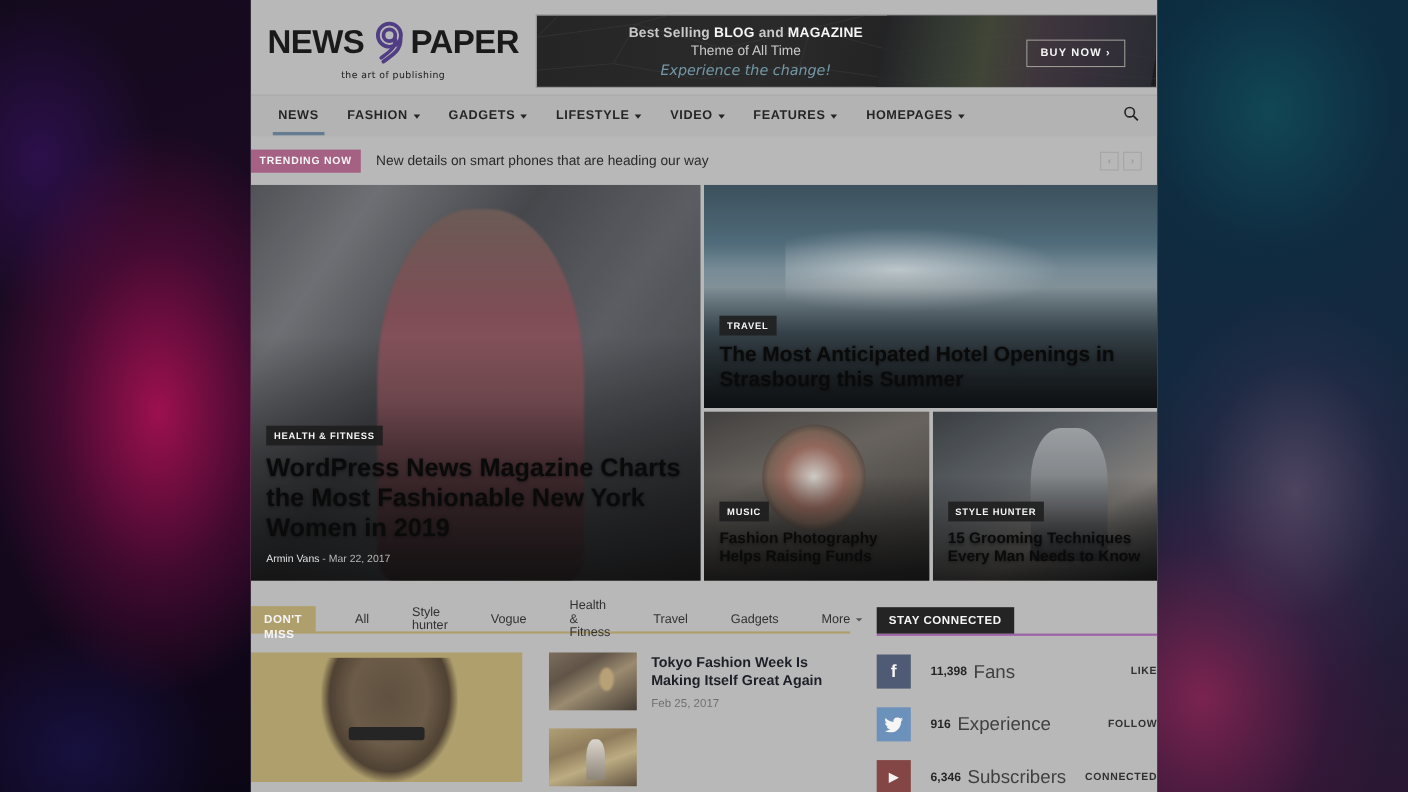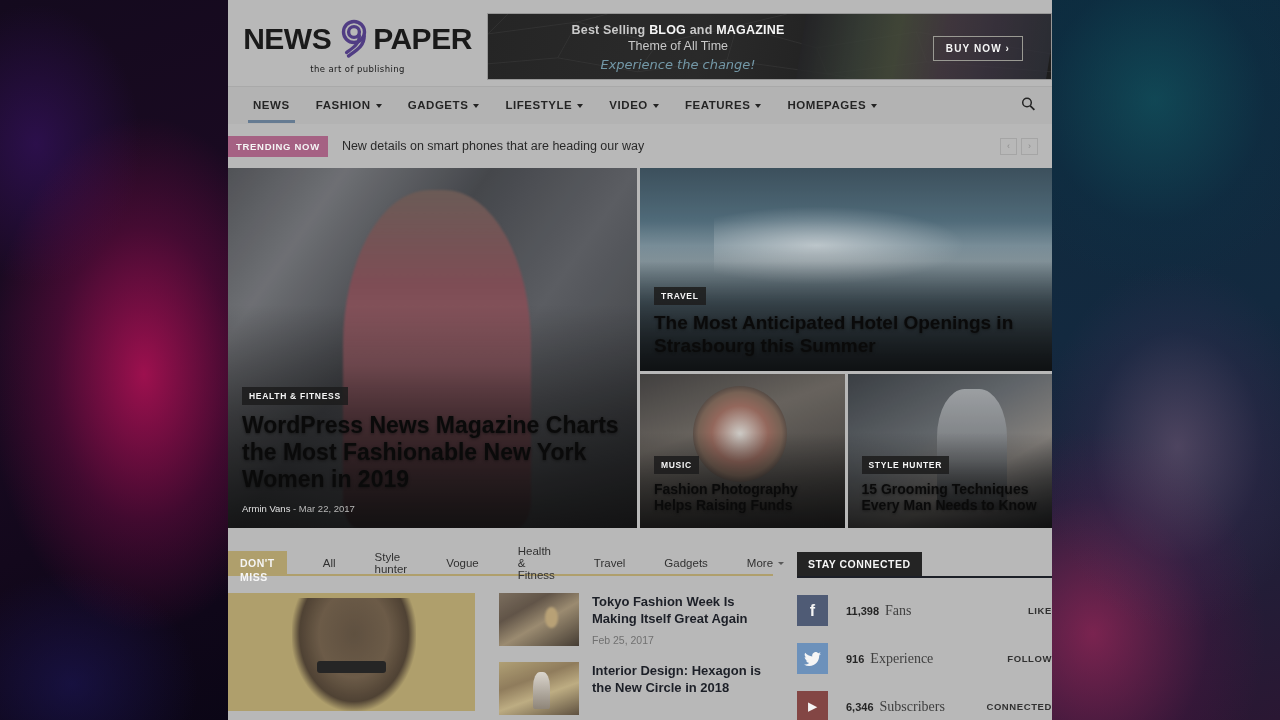--- a/index.html
+++ b/index.html
@@ -169,29 +169,29 @@
   .ph-tokyo::after { content:""; position:absolute; left:58%; top:26%; width:16%; height:40%;
     background: #d9a23a; border-radius: 50%; filter: blur(1px); }
   .ph-interior { position: absolute; inset: 0;
     background: linear-gradient(160deg, #c9a23a 0%, #a8792c 35%, #d8b04a 60%, #6b4a22 100%); }
   .ph-interior::after { content:""; position:absolute; left:42%; top:18%; width:22%; height:70%;
     background: linear-gradient(180deg, #e8dcc8 0%, #9a8466 100%); border-radius: 40% 40% 8% 8%; }
   .li-title { font-size: 13px; font-weight: 700; color: #0f172a; line-height: 1.32; }
   .li-date { font-size: 10.5px; color: #6f6f6f; margin-top: 7px; }
 
   
-  .sc-head { display: flex; align-items: stretch; border-bottom: 2px solid #0f172a; }
+  .sc-head { display: flex; align-items: stretch; border-bottom: 2px solid #d946ef; }
   .sc-badge { background: #1c1c1c; color: #fff; font-size: 10.5px; font-weight: 700;
     letter-spacing: .5px; padding: 6px 11px; }
   .sc-rule { flex: 1; }
   .sc-row { display: flex; align-items: center; margin-top: 17px; }
   .sc-icon { width: 31px; height: 31px; display: flex; align-items: center; justify-content: center;
     color: #fff; font-weight: 700; font-size: 16px; }
   .sc-count { font-size: 11px; font-weight: 700; color: #1c1c1c; margin-left: 18px; }
-  .sc-label { font-size: 14px; color: #3a3a3a; margin-left: 6px; font-family: Liberation Serif, serif; }
+  .sc-label { font-size: 17px; color: #3a3a3a; margin-left: 6px; }
   .sc-action { margin-left: auto; font-size: 9.5px; font-weight: 700; letter-spacing: .6px; color: #2a2a2a; }
 </style>
 </head>
 <body>
 
 <div id="backdrop">
   <div class="bd-left"></div>
   <div class="bd-right"></div>
 </div>
 
@@ -364,24 +364,20 @@
               </div>
             <div>
               <div class="li-title">Tokyo Fashion Week Is Making Itself Great Again</div>
               <div class="li-date">Feb 25, 2017</div>
             </div>
           </div>
           <div class="li">
             <div class="li-thumb">
                 <div class="ph-interior"></div>
               </div>
-            <div>
-              <div class="li-title">Interior Design: Hexagon is the New Circle in 2018</div>
-              <div class="li-date"></div>
-            </div>
           </div>
         </div>
       </div>
     </div>
 
     <div class="rcol">
       <div class="sc-head">
         <div class="sc-badge">STAY CONNECTED</div>
         <div class="sc-rule"></div>
       </div>

